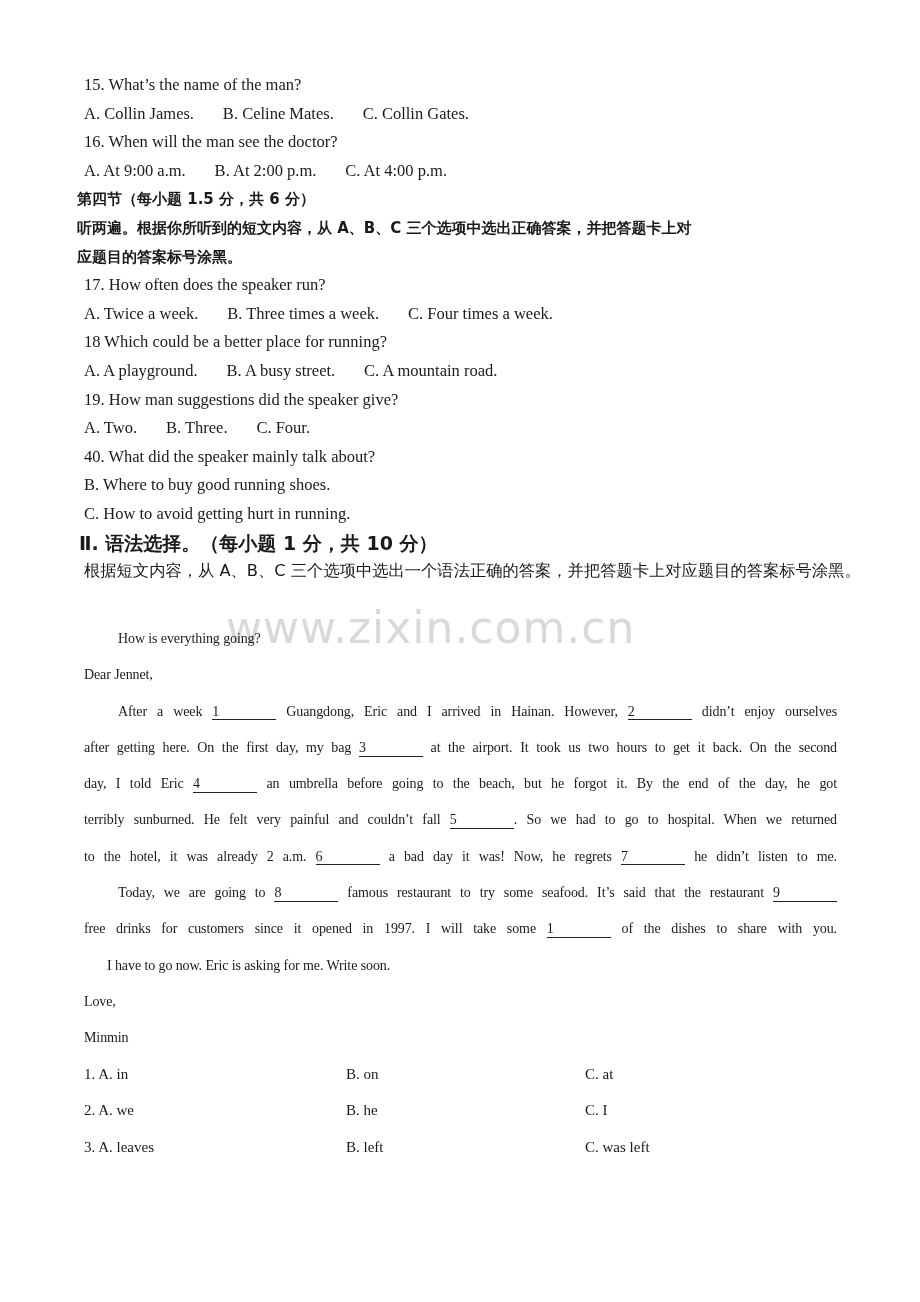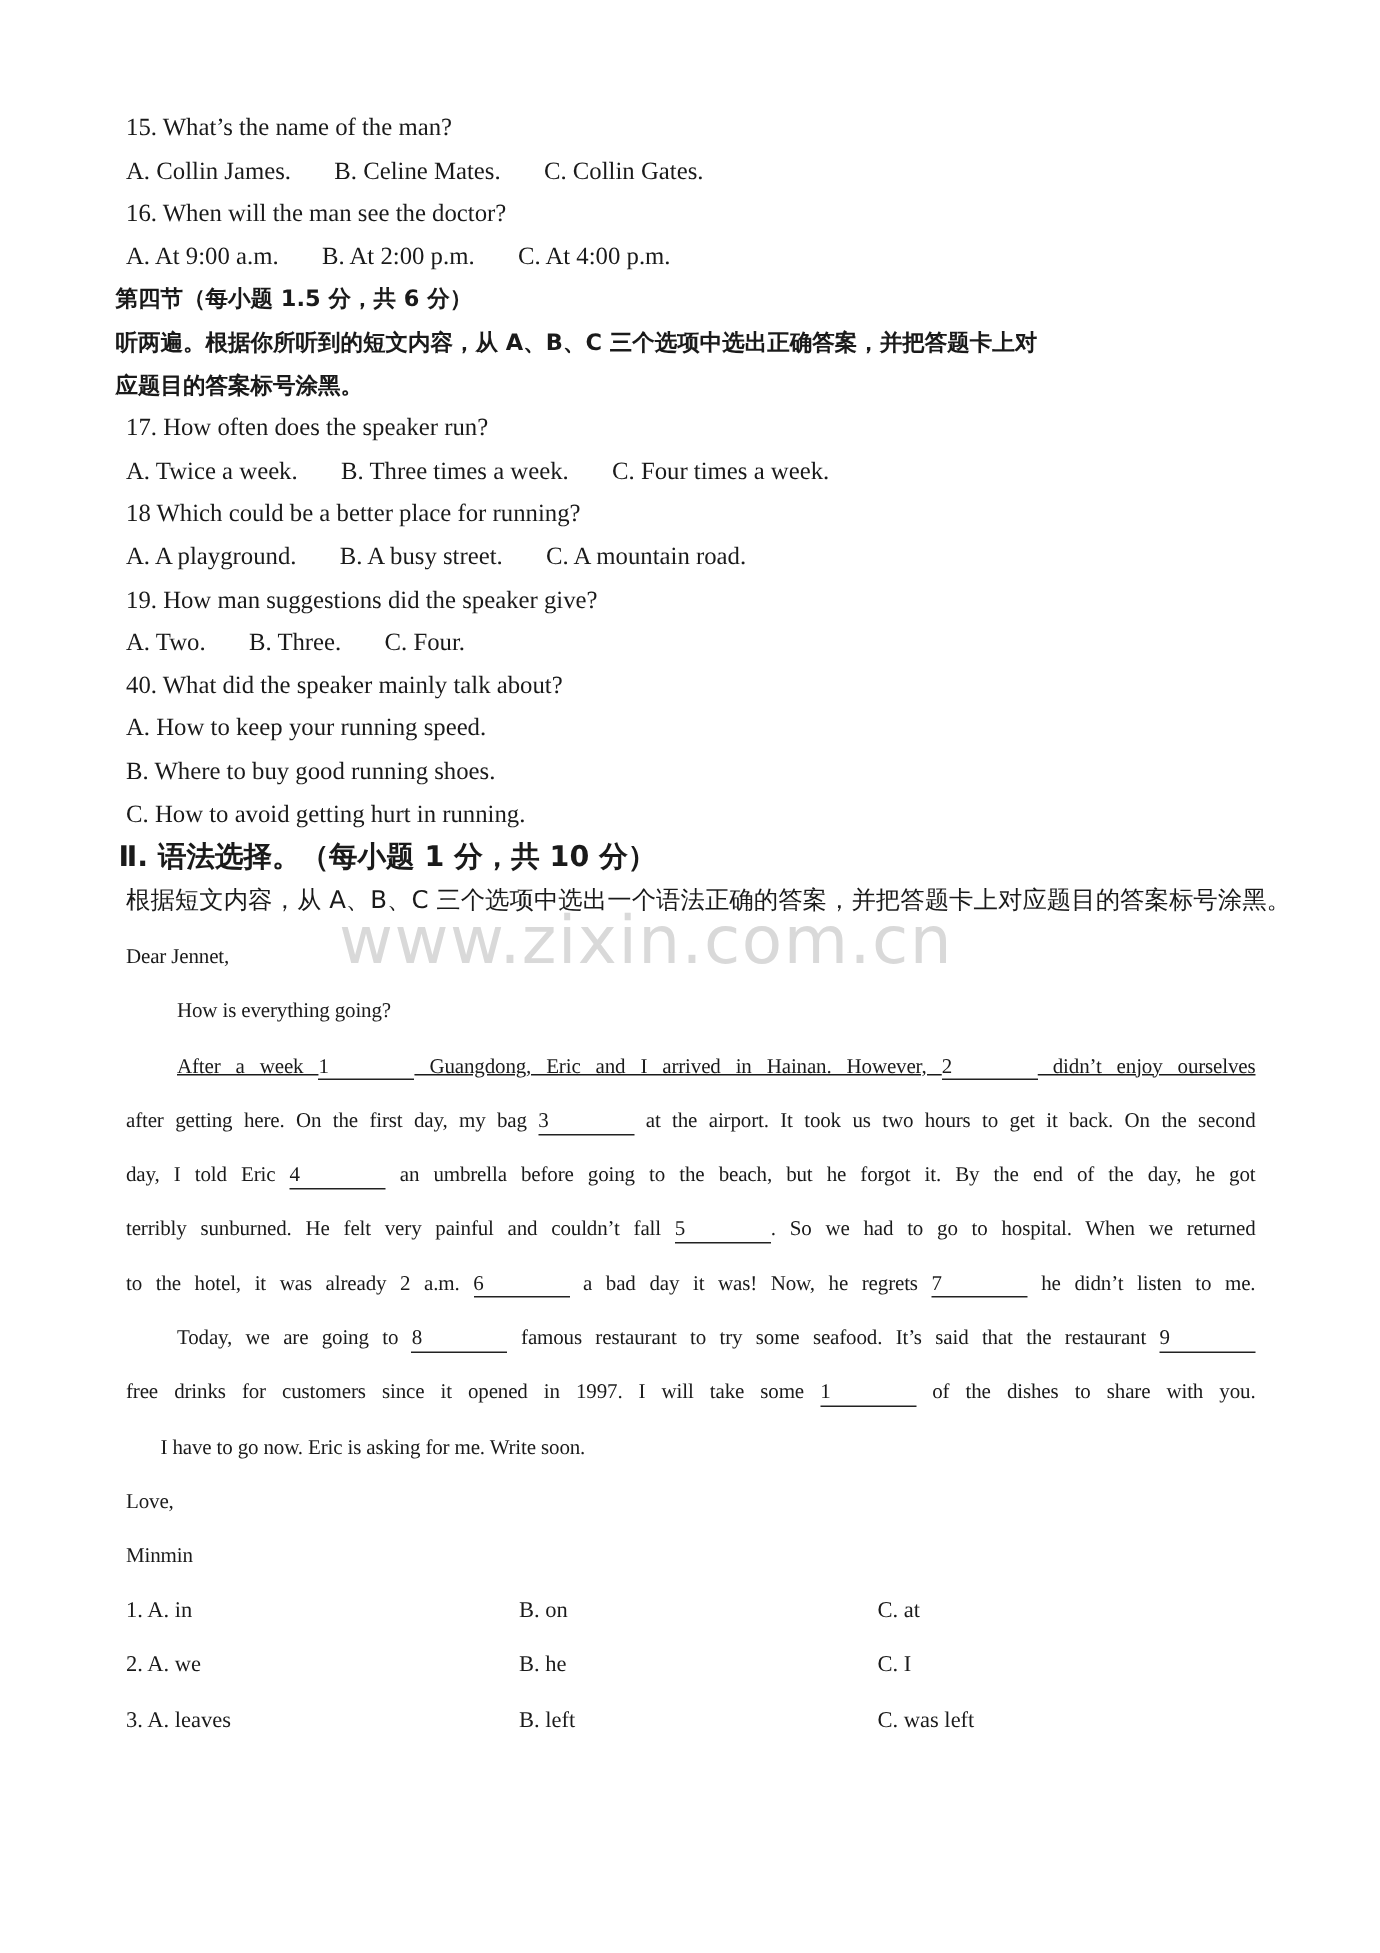--- a/index.html
+++ b/index.html
@@ -104,32 +104,31 @@
       <div class="t-line zhb">第四节（每小题 1.5 分，共 6 分）</div>
       <div class="t-line zhb">听两遍。根据你所听到的短文内容，从 A、B、C 三个选项中选出正确答案，并把答题卡上对</div>
       <div class="t-line zhb">应题目的答案标号涂黑。</div>
       <div class="t-line en">17. How often does the speaker run?</div>
       <div class="t-line en">A. Twice a week.       B. Three times a week.       C. Four times a week.</div>
       <div class="t-line en">18 Which could be a better place for running?</div>
       <div class="t-line en">A. A playground.       B. A busy street.       C. A mountain road.</div>
       <div class="t-line en">19. How man suggestions did the speaker give?</div>
       <div class="t-line en">A. Two.       B. Three.       C. Four.</div>
       <div class="t-line en">40. What did the speaker mainly talk about?</div>
-      <div class="t-line en">A. How to keep your running speed.</div>
       <div class="t-line en">B. Where to buy good running shoes.</div>
       <div class="t-line en">C. How to avoid getting hurt in running.</div>
       <div class="t-line zhh">Ⅱ. 语法选择。（每小题 1 分，共 10 分）</div>
       <div class="t-line zhs">根据短文内容，从 A、B、C 三个选项中选出一个语法正确的答案，并把答题卡上对应题目的答案标号涂黑。</div>
     </div>
 
   <div class="letter-block">
 
-  <div class="l-line left">Dear Jennet,</div>
-      <div class="l-line left" style="text-indent: 34px;">How is everything going?</div>
-      <div class="l-line justify" style="text-indent: 34px; text-decoration: underline;">After a week <span class="blank">1</span> Guangdong, Eric and I arrived in Hainan. However, <span class="blank">2</span> didn’t enjoy ourselves</div>
+  <div class="l-line left" style="text-indent: 34px;">How is everything going?</div>
+      <div class="l-line left">Dear Jennet,</div>
+      <div class="l-line justify" style="text-indent: 34px;">After a week <span class="blank">1</span> Guangdong, Eric and I arrived in Hainan. However, <span class="blank">2</span> didn’t enjoy ourselves</div>
       <div class="l-line justify">after getting here. On the first day, my bag <span class="blank">3</span> at the airport. It took us two hours to get it back. On the second</div>
       <div class="l-line justify">day, I told Eric <span class="blank">4</span> an umbrella before going to the beach, but he forgot it. By the end of the day, he got</div>
       <div class="l-line justify">terribly sunburned. He felt very painful and couldn’t fall <span class="blank">5</span>. So we had to go to hospital. When we returned</div>
       <div class="l-line justify">to the hotel, it was already 2 a.m. <span class="blank">6</span> a bad day it was! Now, he regrets <span class="blank">7</span> he didn’t listen to me.</div>
       <div class="l-line justify" style="text-indent: 34px;">Today, we are going to <span class="blank">8</span> famous restaurant to try some seafood. It’s said that the restaurant <span class="blank">9</span></div>
       <div class="l-line justify">free drinks for customers since it opened in 1997. I will take some <span class="blank">1</span> of the dishes to share with you.</div>
       <div class="l-line left" style="text-indent: 23px;">I have to go now. Eric is asking for me. Write soon.</div>
       <div class="l-line right">Love,</div>
       <div class="l-line right">Minmin</div>
     </div>

